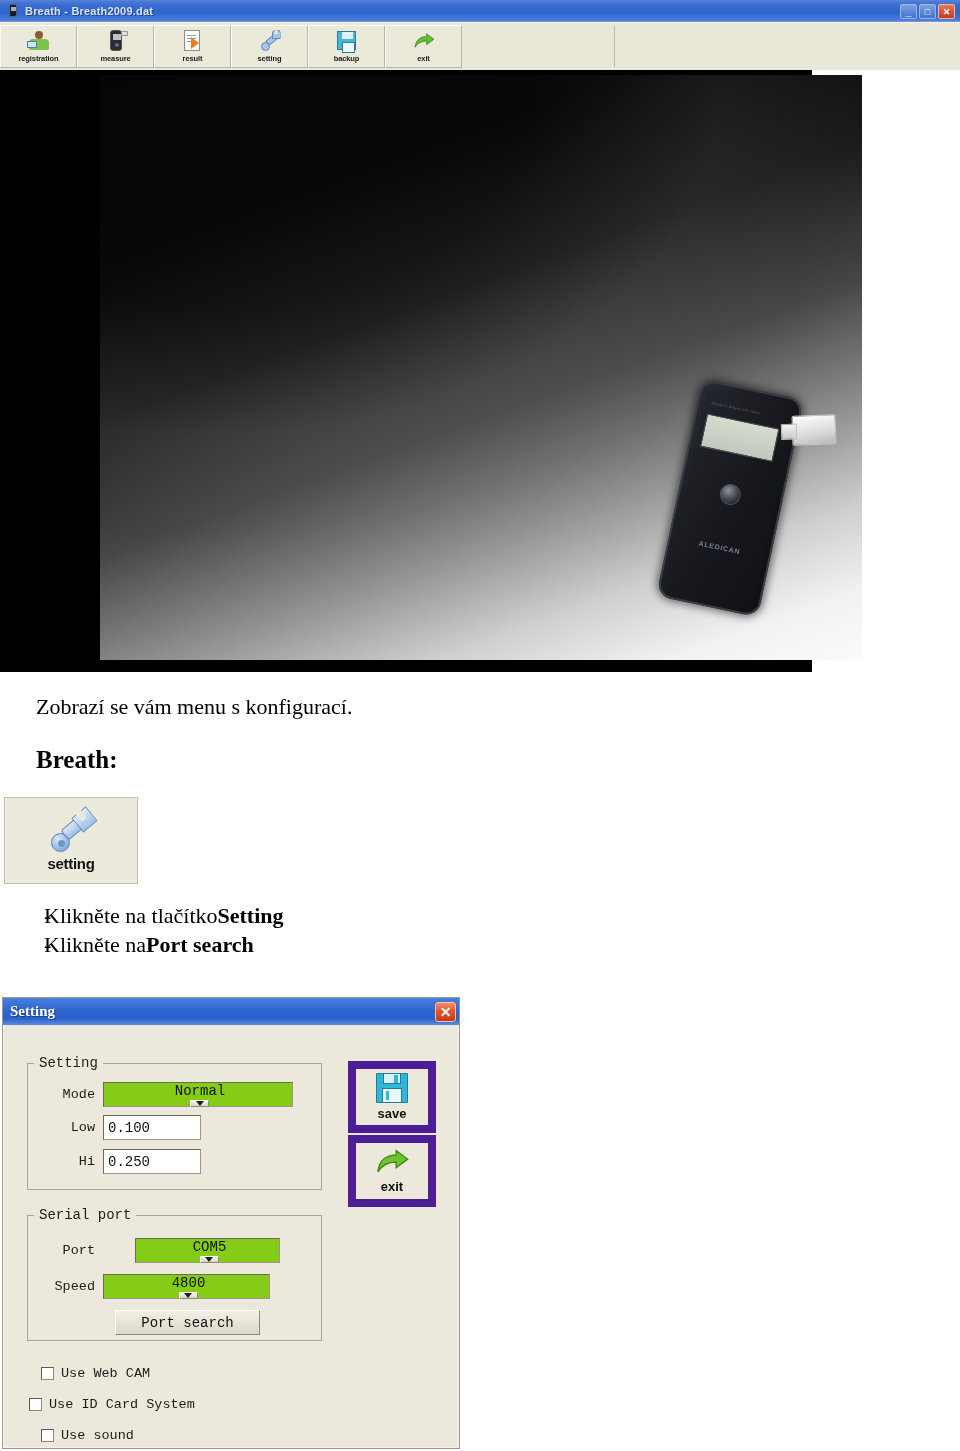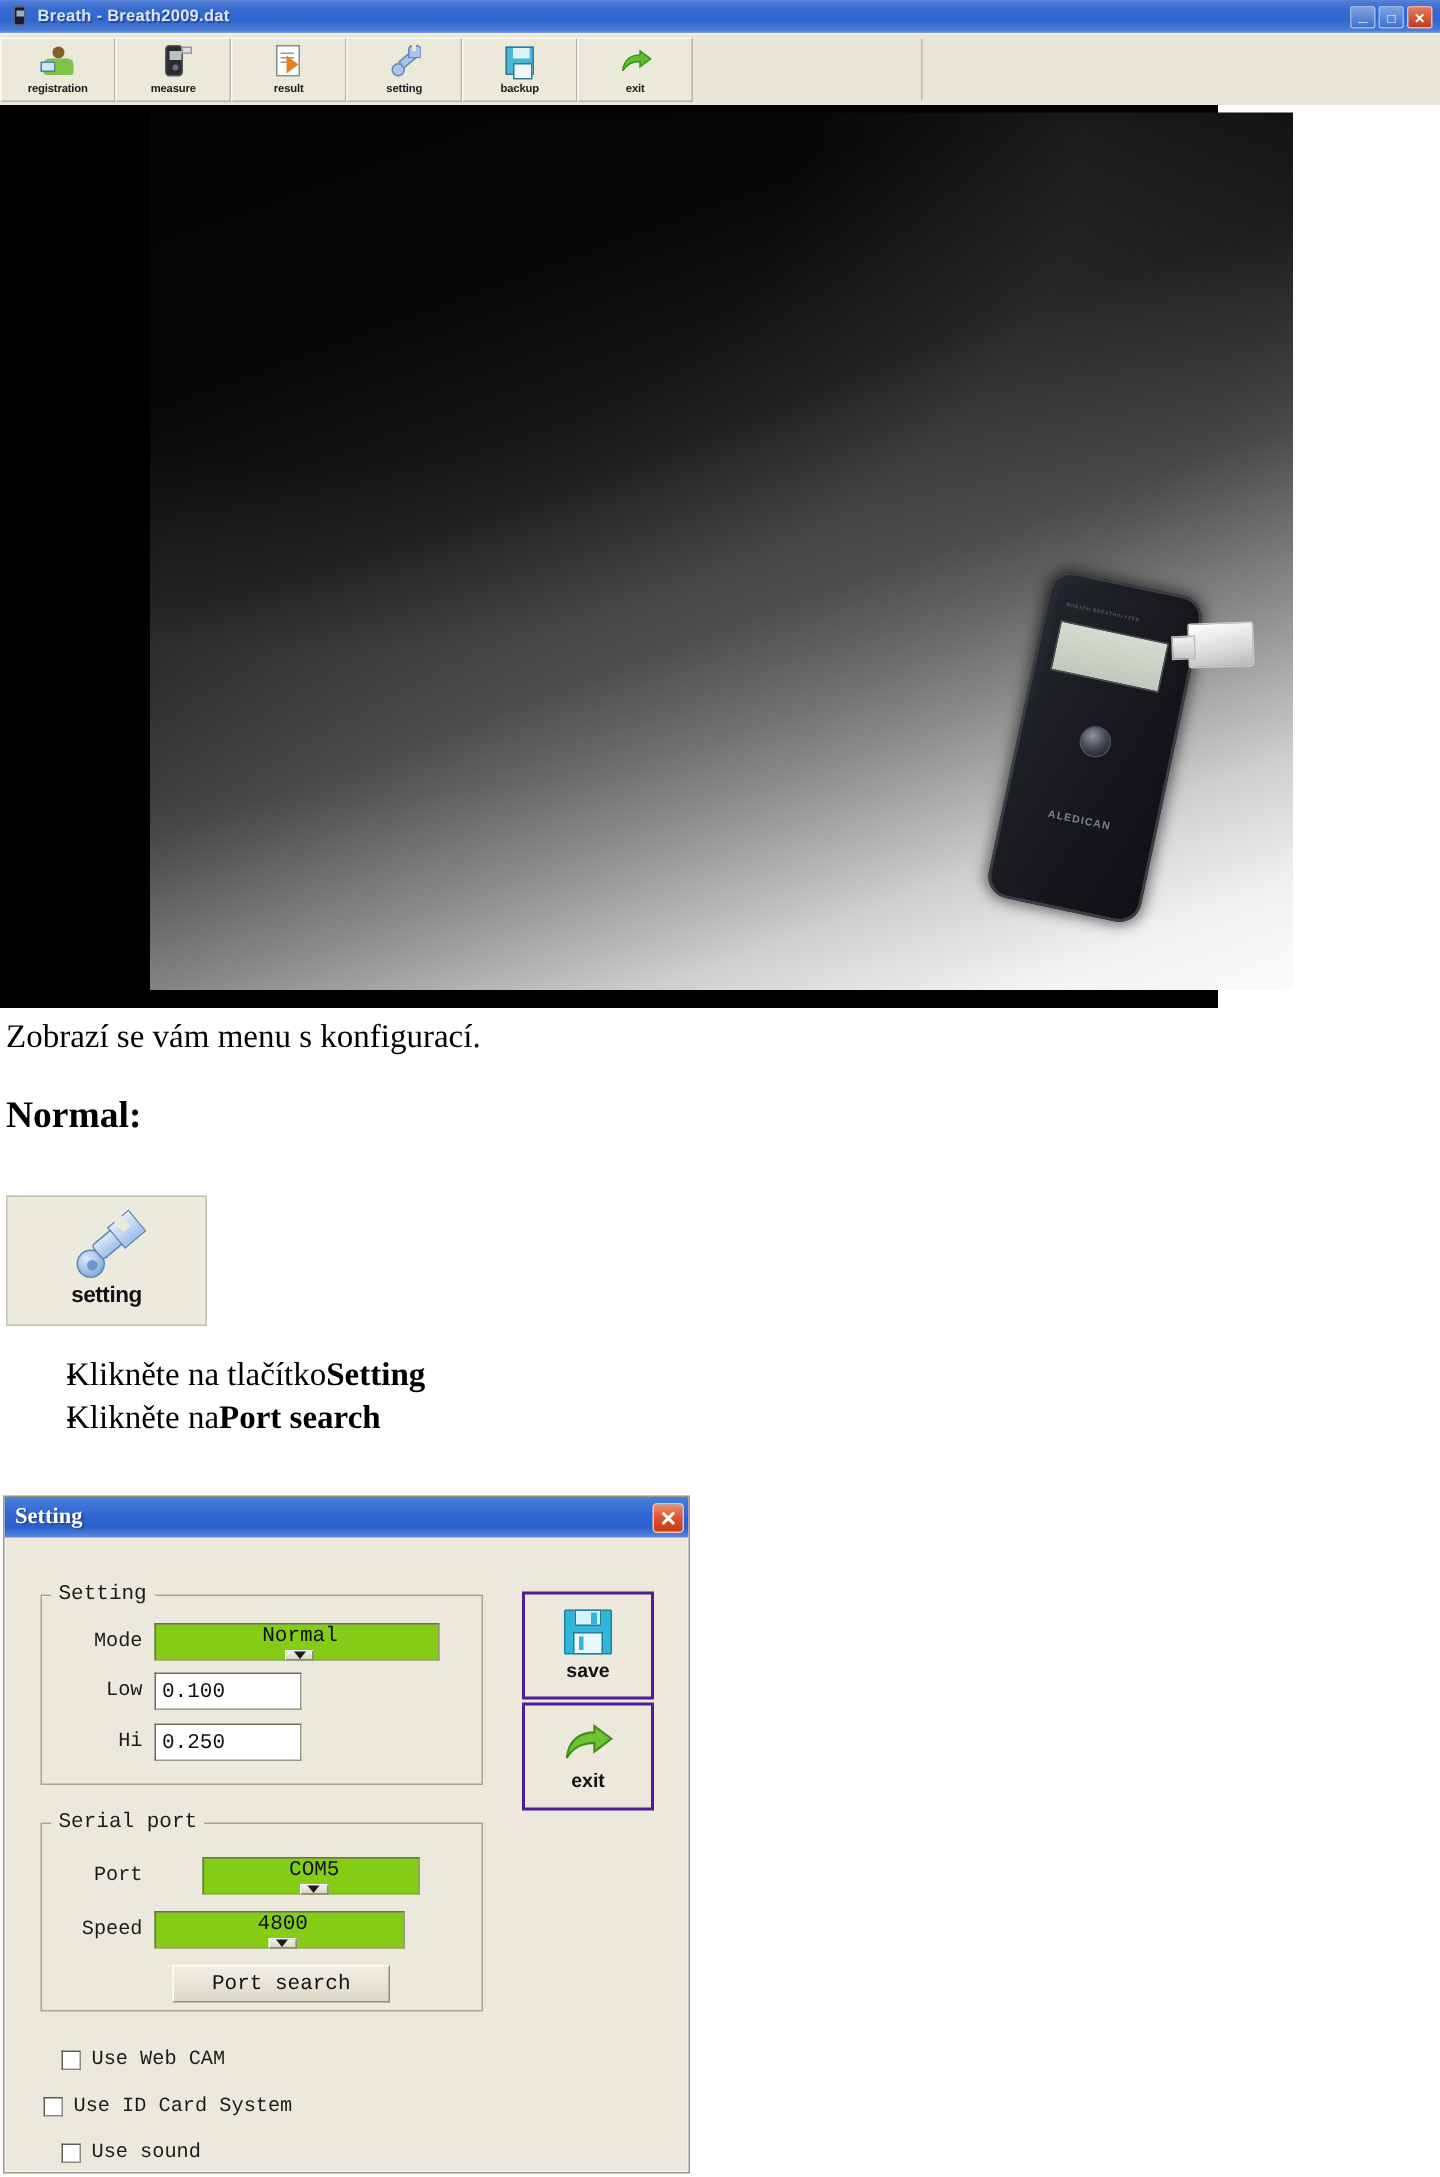--- a/index.html
+++ b/index.html
@@ -194,21 +194,21 @@
     transform: rotate(-14deg);
   }
   .device .mouthpiece:after {
     content:""; position:absolute; left:-12px; top:7px;
     width:14px; height:14px;
     background: linear-gradient(180deg,#f2f2f2,#c9c9c9);
     border:1px solid #c0c0c0;
   }
 
   
-  .doc { position: absolute; left: 0; top: 668px; width: 914px; }
+  .doc { position: absolute; left: 0; top: 684px; width: 914px; padding-left: 32px; }
   .para {
     font: 22px "Liberation Serif", serif;
     color: #000;
     padding: 10px 0 0 4px;
   }
   .h2 {
     font: bold 25px "Liberation Serif", serif;
     color: #000;
     padding: 26px 0 0 4px;
   }
@@ -349,21 +349,21 @@
     border-top-color: #fdfcf6; border-left-color: #fdfcf6;
     font: 14px "Liberation Mono", monospace;
     color: #111;
     display: flex; align-items: center; justify-content: center;
   }
 
   .sidebtn {
     position: absolute;
     width: 88px; height: 72px;
     background: #ece9dc;
-    border: 2px solid #4c1d95;
+    border: 8px solid #4c1d95;
     display: flex; flex-direction: column;
     align-items: center; justify-content: center;
   }
   .sidebtn .lbl { font: bold 13px "Liberation Sans", sans-serif; color: #111; margin-top: 3px; }
   #btn-save { left: 345px; top: 36px; }
   #btn-exit { left: 345px; top: 110px; }
 
   .floppy { width: 32px; height: 30px; position: relative; }
   .floppy .o { position:absolute; inset:0; background:#2fb6d8; border:1px solid #1d7f9c; border-radius:1px; }
   .floppy .top { position:absolute; left:7px; top:0px; width:18px; height:11px; background:#d8f2fa; border:1px solid #1d7f9c; }
@@ -482,21 +482,21 @@
       <div class="brand-top">BREATH BREATHALYZER</div>
       <div class="lcd"></div>
       <div class="btn"></div>
       <div class="brand-bot">ALEDICAN</div>
     </div>
   </div>
 </div>
 
 <div class="doc">
   <div class="para">Zobrazí se vám menu s konfigurací.</div>
-  <div class="h2">Normal:</div>
+  <div class="h2">Breath:</div>
 </div>
 
 <div class="setting-thumb">
   <div class="big-icon">
     <div class="st-w1"></div>
       <div class="st-w2"></div>
       <div class="st-w3"></div>
   </div>
   <div class="lbl">setting</div>
 </div>

